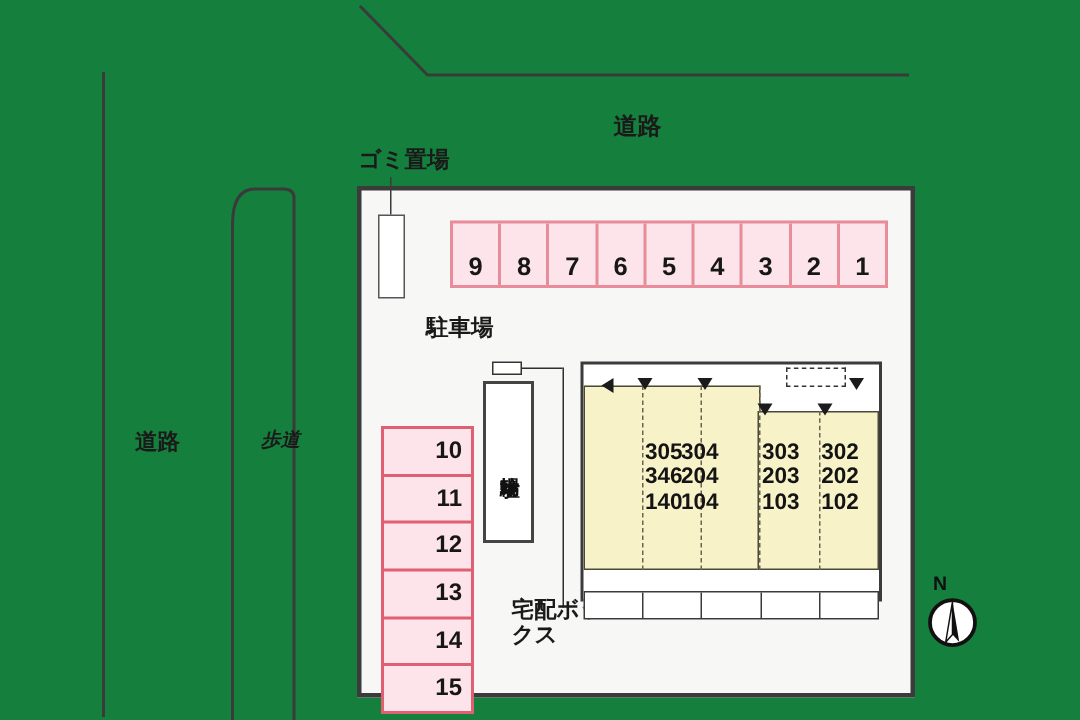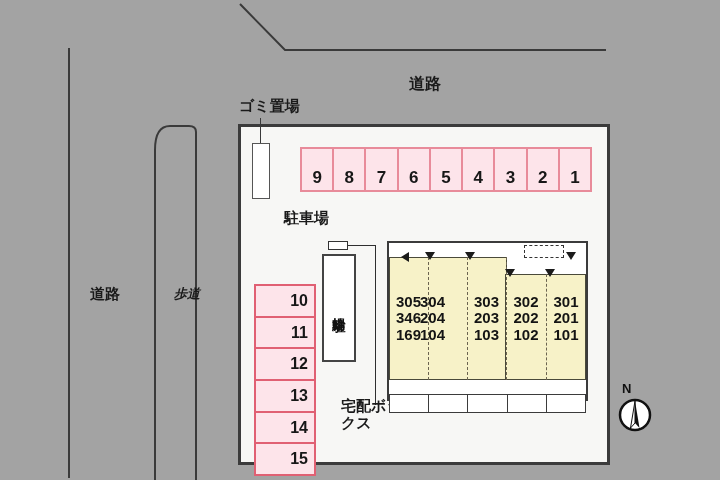--- a/index.html
+++ b/index.html
@@ -7,21 +7,21 @@
     padding: 0;
     background: #ffffff;
   }
   body {
     font-family: "Liberation Sans", "DejaVu Sans", sans-serif;
   }
   #canvas {
     position: relative;
     width: 720px;
     height: 480px;
-    background: #a3a3a3;
+    background: #15803d;
     overflow: hidden;
   }
   .abs { position: absolute; }
 
   
   #site {
     position: absolute;
     left: 238px;
     top: 124px;
     width: 372px;
@@ -206,20 +206,21 @@
     display: flex;
     flex-direction: column;
     justify-content: center;
     align-items: center;
     font-family: "Liberation Sans", sans-serif;
     font-size: 15px;
     font-weight: bold;
     color: #141414;
     line-height: 1.08;
     z-index: 4;
+    margin-left: 34px;
   }
   .unit-col span { display: block; }
 
   .divider {
     position: absolute;
     width: 0;
     border-left: 1.6px dashed #6b6450;
     z-index: 3;
   }
 
@@ -358,42 +359,37 @@
       <div class="bldg-block" id="block-right"></div>
 
       <div class="divider" style="left:39px;  top:0px;  height:123px;"></div>
       <div class="divider" style="left:78px;  top:0px;  height:123px;"></div>
       <div class="divider" style="left:117px; top:0px;  height:123px;"></div>
       <div class="divider" style="left:157px; top:17px; height:106px;"></div>
 
       <div class="unit-col" style="left:0px; width:39px;">
         <span>305</span>
         <span>346</span>
-        <span>169</span>
+        <span>140</span>
       </div>
       <div class="unit-col" style="left:24px; width:39px;">
         <span>304</span>
         <span>204</span>
         <span>104</span>
       </div>
       <div class="unit-col" style="left:78px; width:39px;align-items:center;">
         <span>303</span>
         <span>203</span>
         <span>103</span>
       </div>
       <div class="unit-col" style="left:117px; width:40px;">
         <span>302</span>
         <span>202</span>
         <span>102</span>
       </div>
-      <div class="unit-col" style="left:157px; width:40px;">
-        <span>301</span>
-        <span>201</span>
-        <span>101</span>
-      </div>
 
       <div id="balconies">
         <div class="bal"></div>
         <div class="bal"></div>
         <div class="bal"></div>
         <div class="bal"></div>
         <div class="bal"></div>
       </div>
     </div>
 

